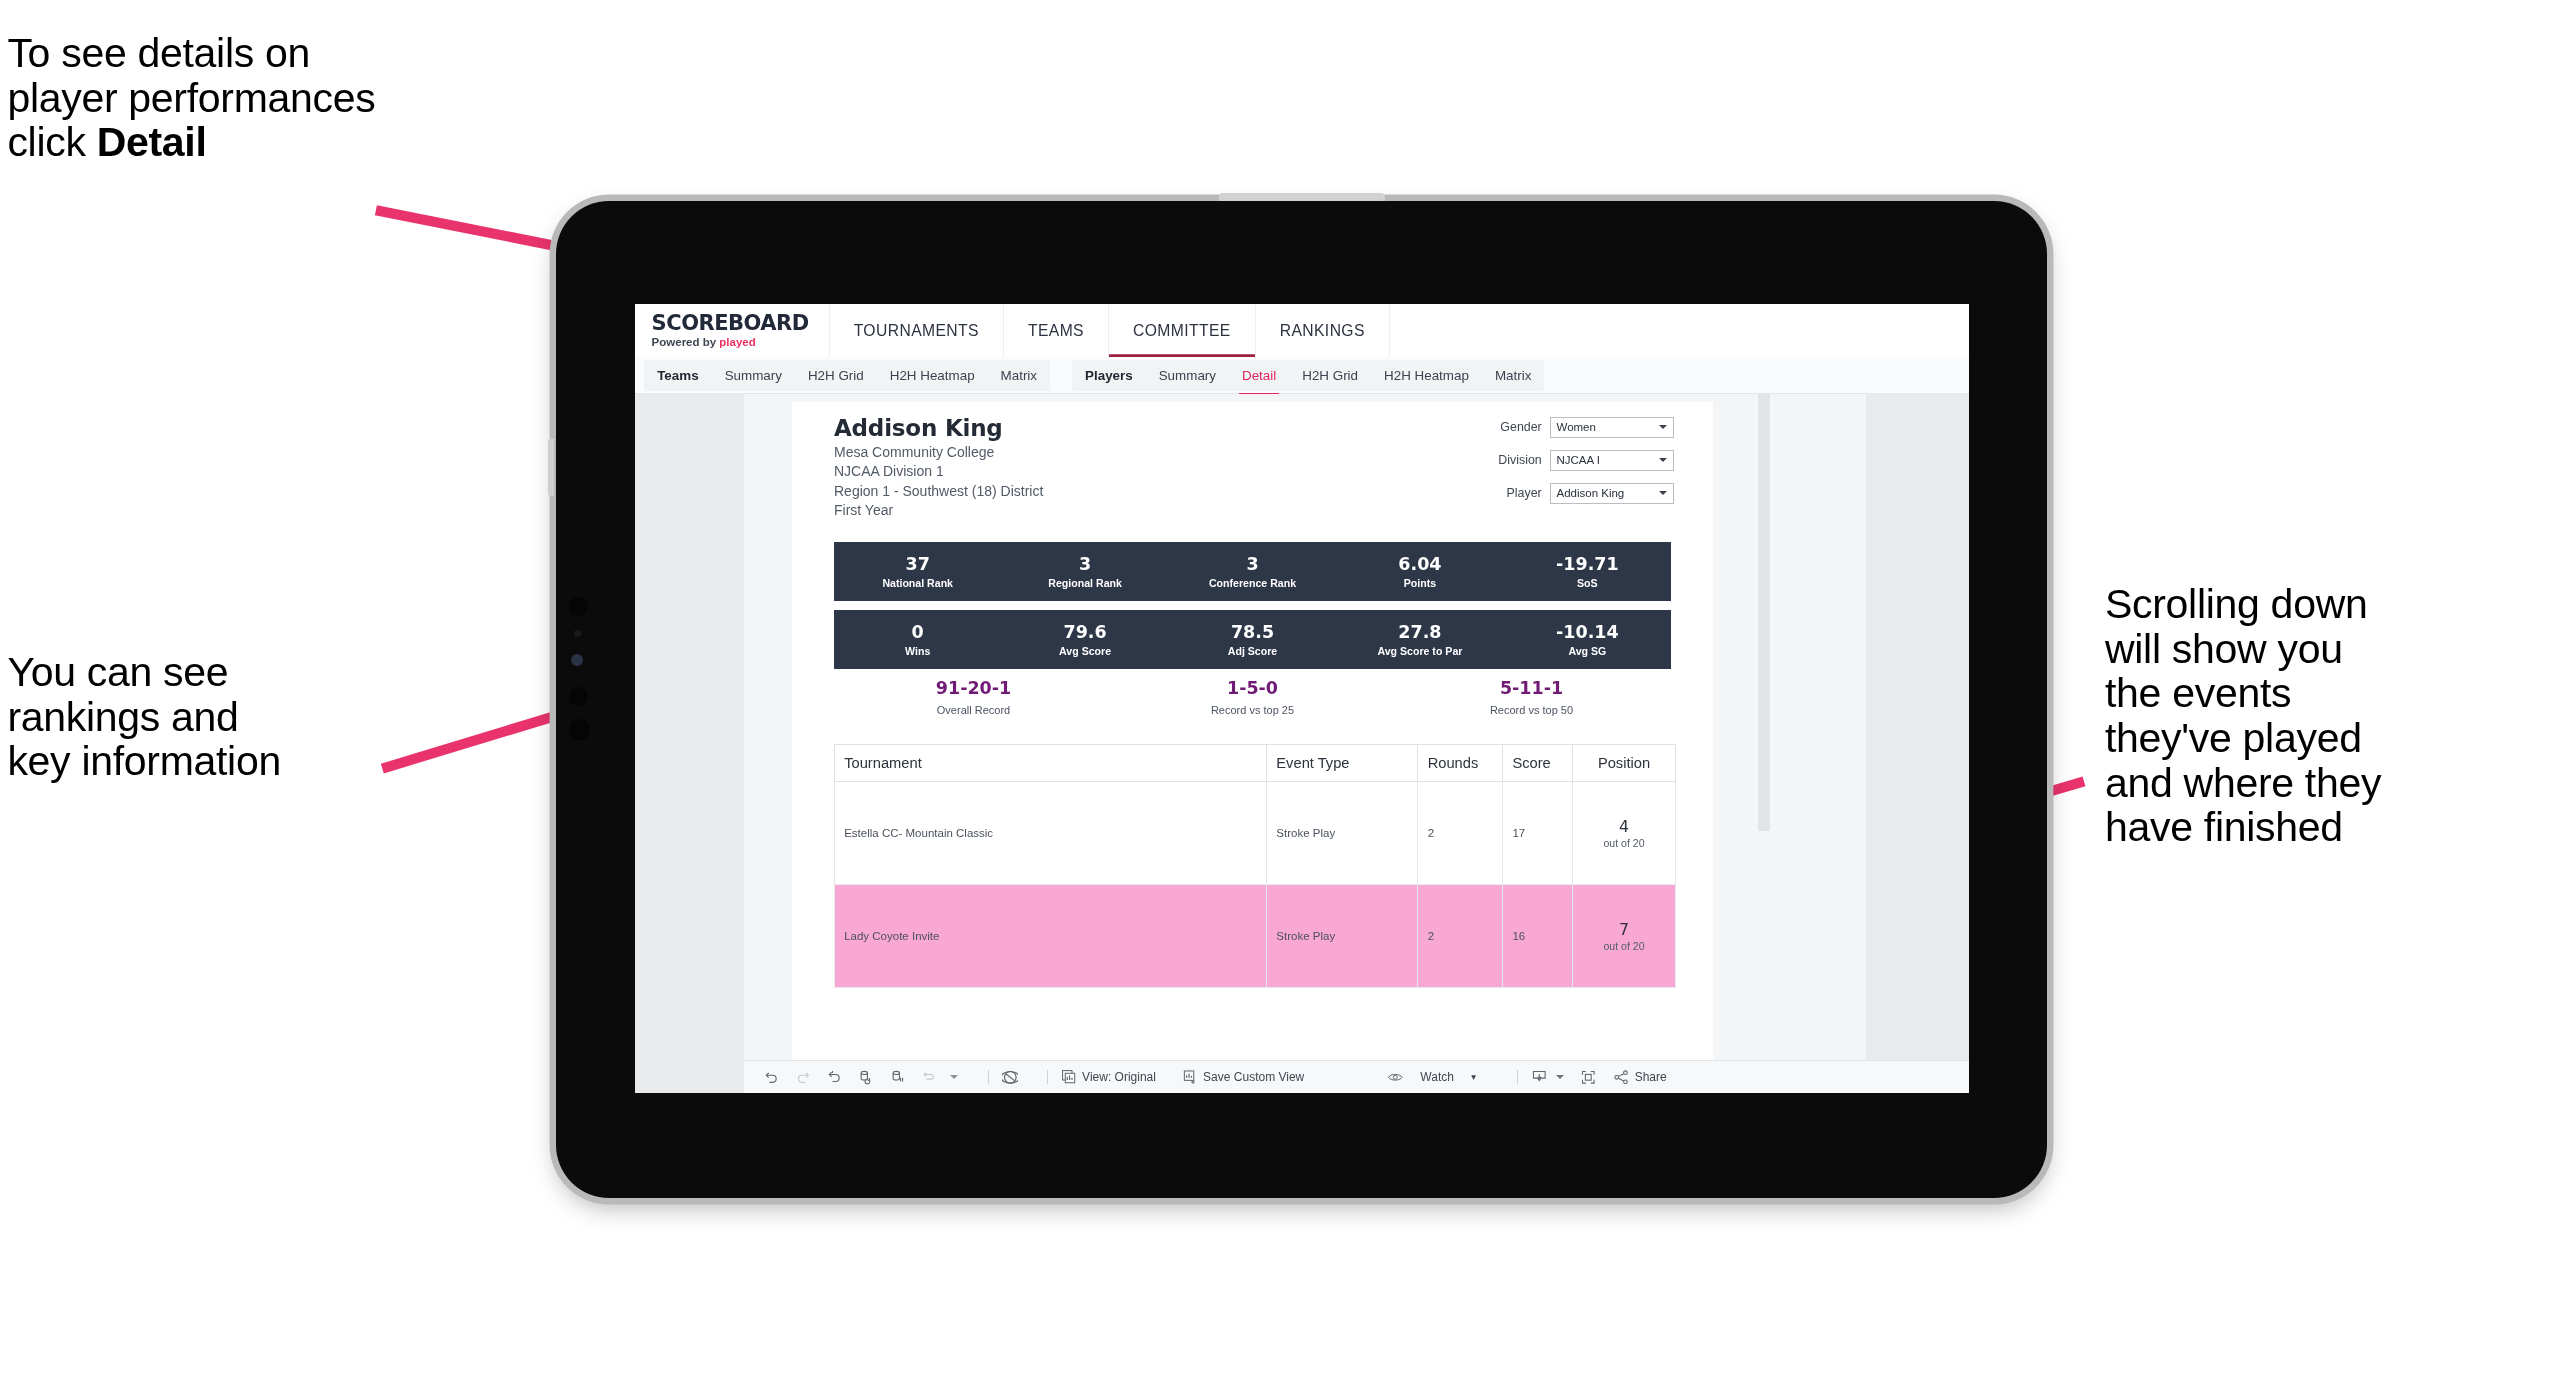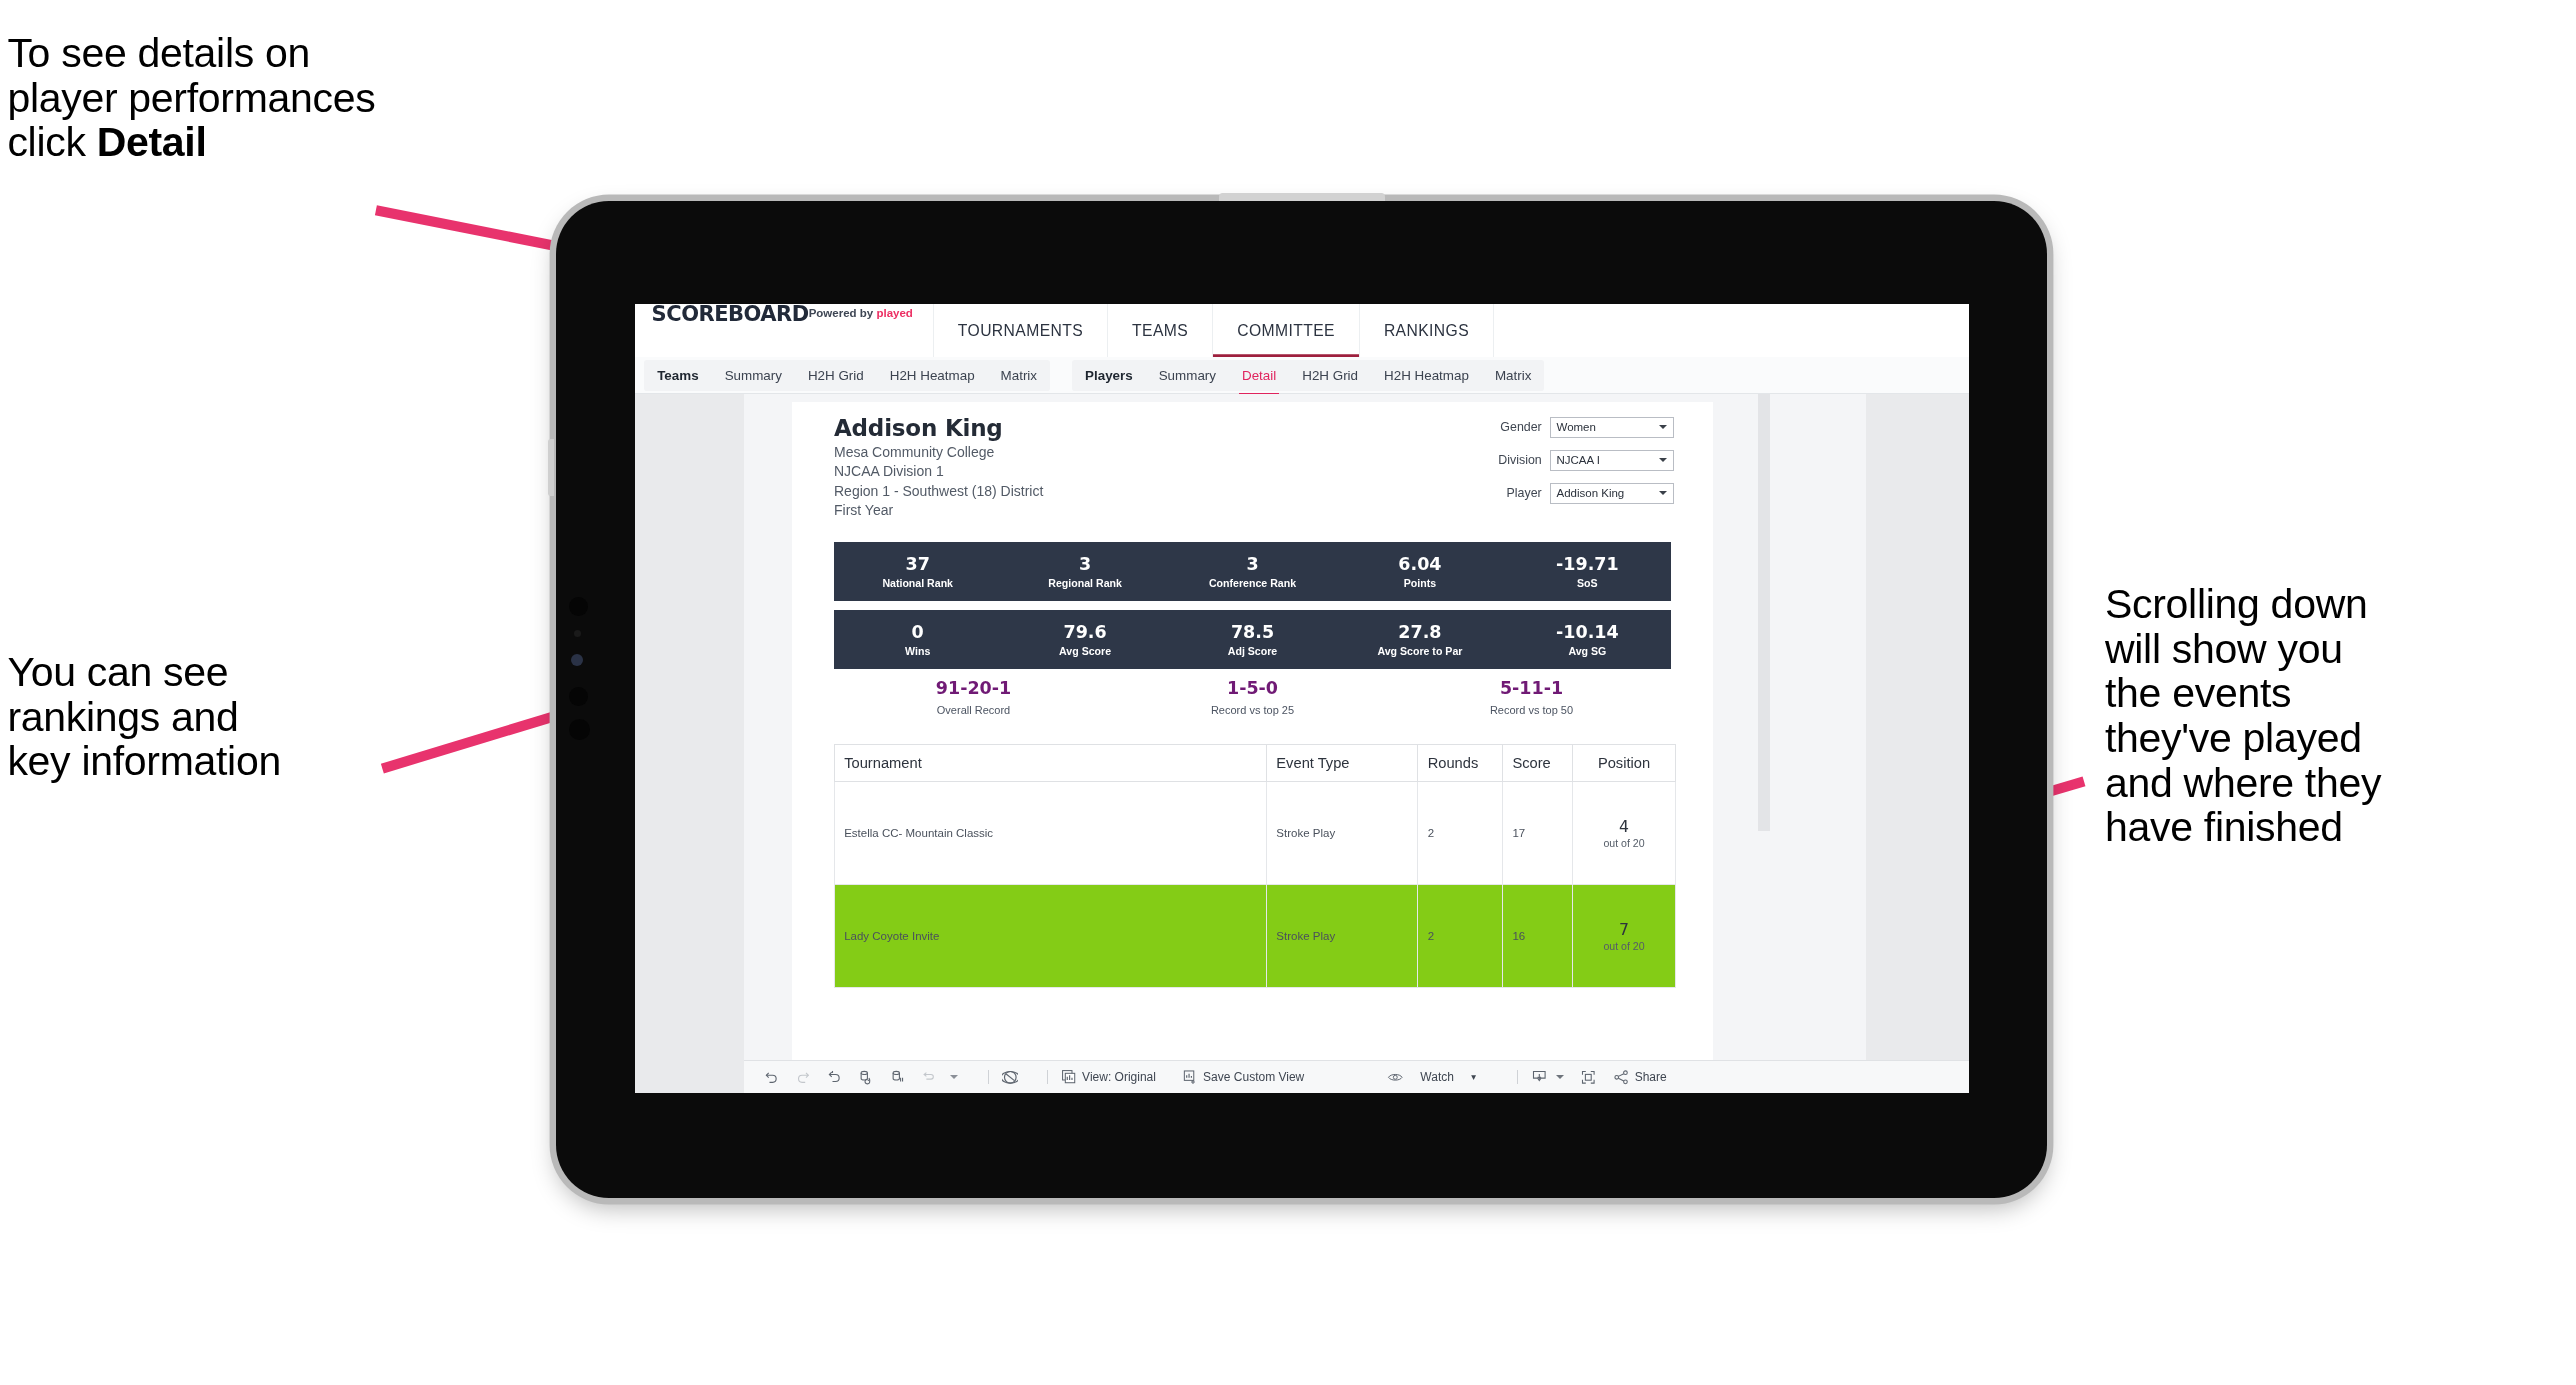--- a/index.html
+++ b/index.html
@@ -64,21 +64,21 @@
     background: #e9eaec;
     overflow: hidden;
   }
 
   
   #app-header {
     position: absolute; left: 0; top: 0; width: 100%; height: 53px;
     background: #ffffff; display: flex; align-items: stretch;
   }
   #brand {
-    display: flex; flex-direction: row; justify-content: flex-start;
+    display: flex; flex-direction: column; justify-content: center;
     padding: 0 20px 0 16.6px; min-width: 184px;
     border-right: 0.9px solid #eceff1;
   }
   #brand-title {
     font-family: "DejaVu Sans", sans-serif;
     font-weight: 700; font-size: 21px; letter-spacing: -0.5px;
     color: #222a39; line-height: 1;
   }
   #brand-sub { font-size: 11.5px; color: #3e4654; margin-top: 2.8px; font-weight: 600; }
   #brand-sub .pink { color: #ec2f63; font-weight: 700; }
@@ -166,21 +166,21 @@
   #tbl { position: absolute; left: 42px; top: 342px; width: 842px; border-collapse: collapse; }
   #tbl th {
     font-size: 14.7px; font-weight: 400; color: #2d333d; text-align: left;
     padding: 10px 9.2px; border: 0.9px solid #dfe1e4; background: #fff;
   }
   #tbl th.ctr { text-align: center; }
   #tbl td {
     font-size: 11.5px; color: #4a515c; padding: 9.2px;
     border: 0.9px solid #e5e7ea; height: 103px; vertical-align: middle;
   }
-  #tbl tr.alt td { background: #84cc16; }
+  #tbl tr.alt td { background: #f9a8d4; }
   #tbl td.pos { text-align: center; }
   .pos-num { font-family:"DejaVu Sans",sans-serif; font-size: 15.7px; color: #2d333d; }
   .pos-of { font-size: 10.6px; color: #555d68; margin-top: 1.8px; }
   .c-tour { width: 357px; } .c-evt { width: 125px; }
   .c-rnd { width: 55px; } .c-scr { width: 57px; } .c-pos { width: 85px; }
 
   
   #toolbar {
     position: absolute; left: 109px; right: 0; bottom: 0; height: 33px;
     background: #f7f8f9; border-top: 0.9px solid #e0e2e5;

